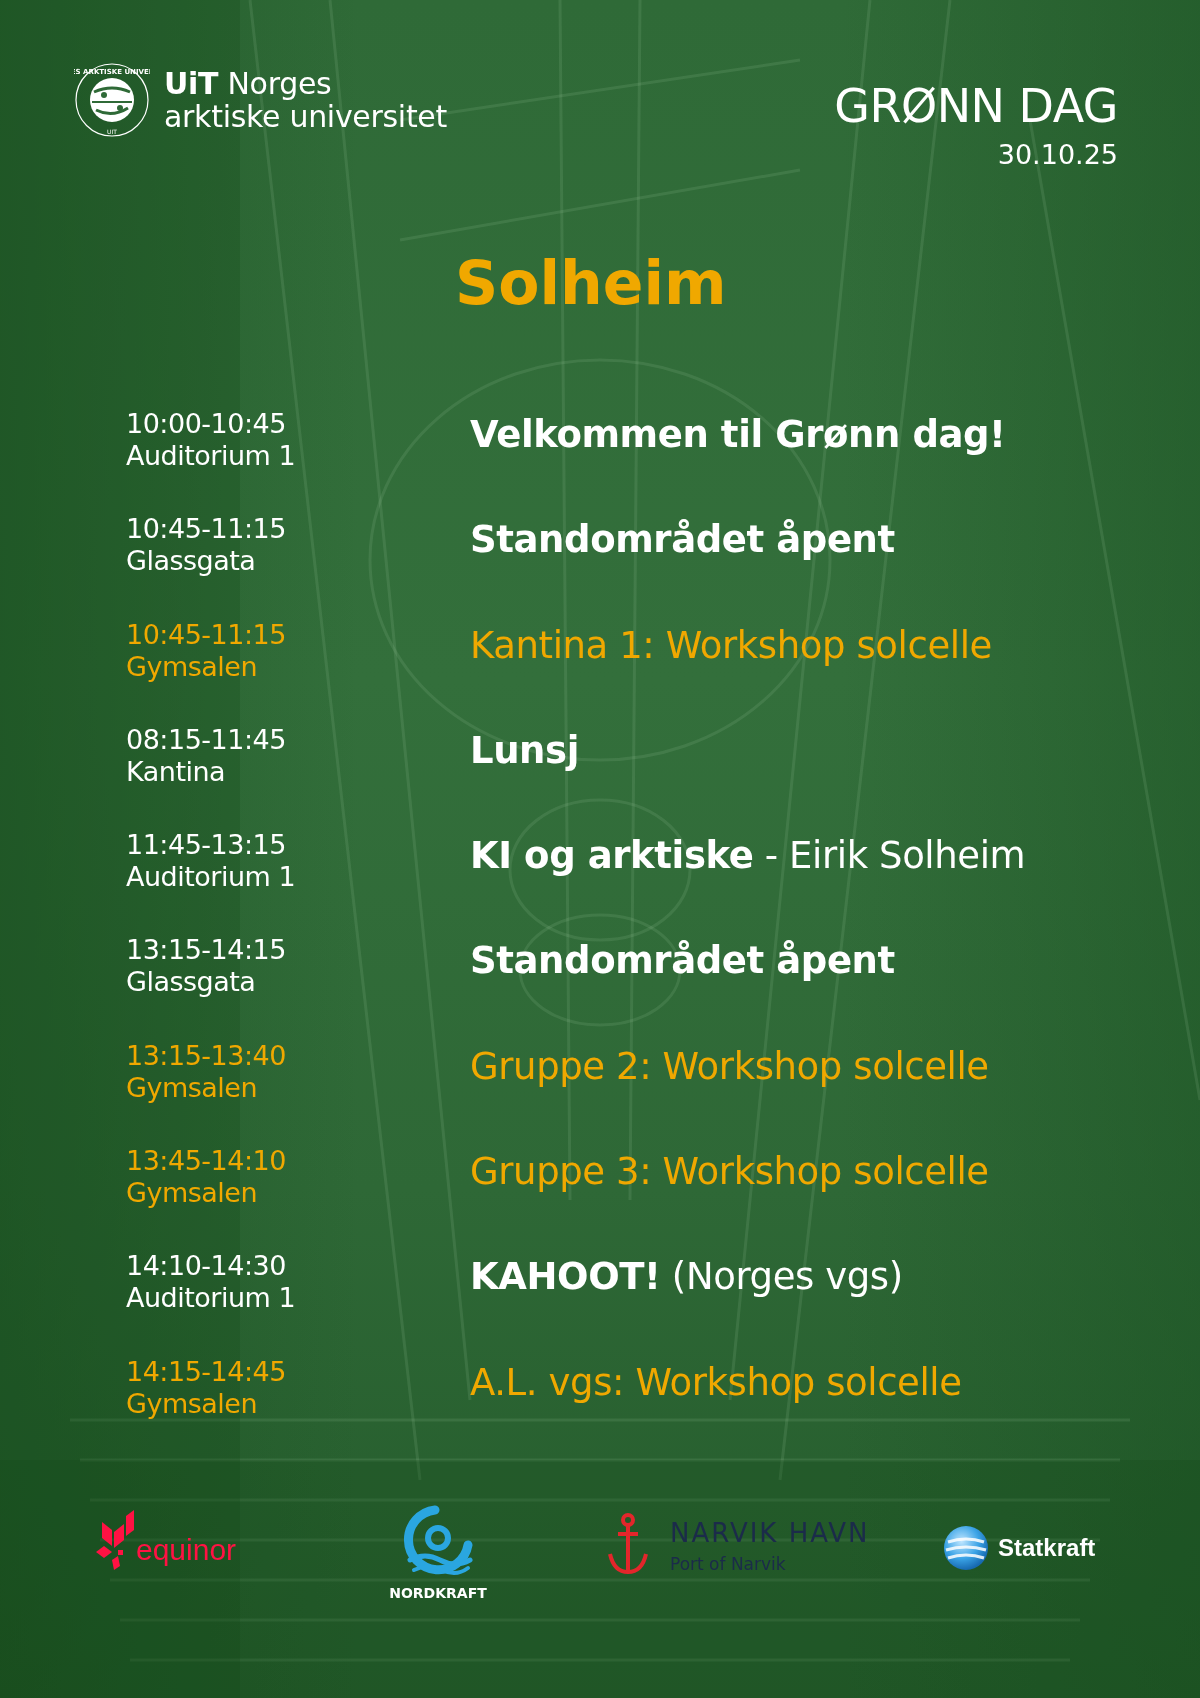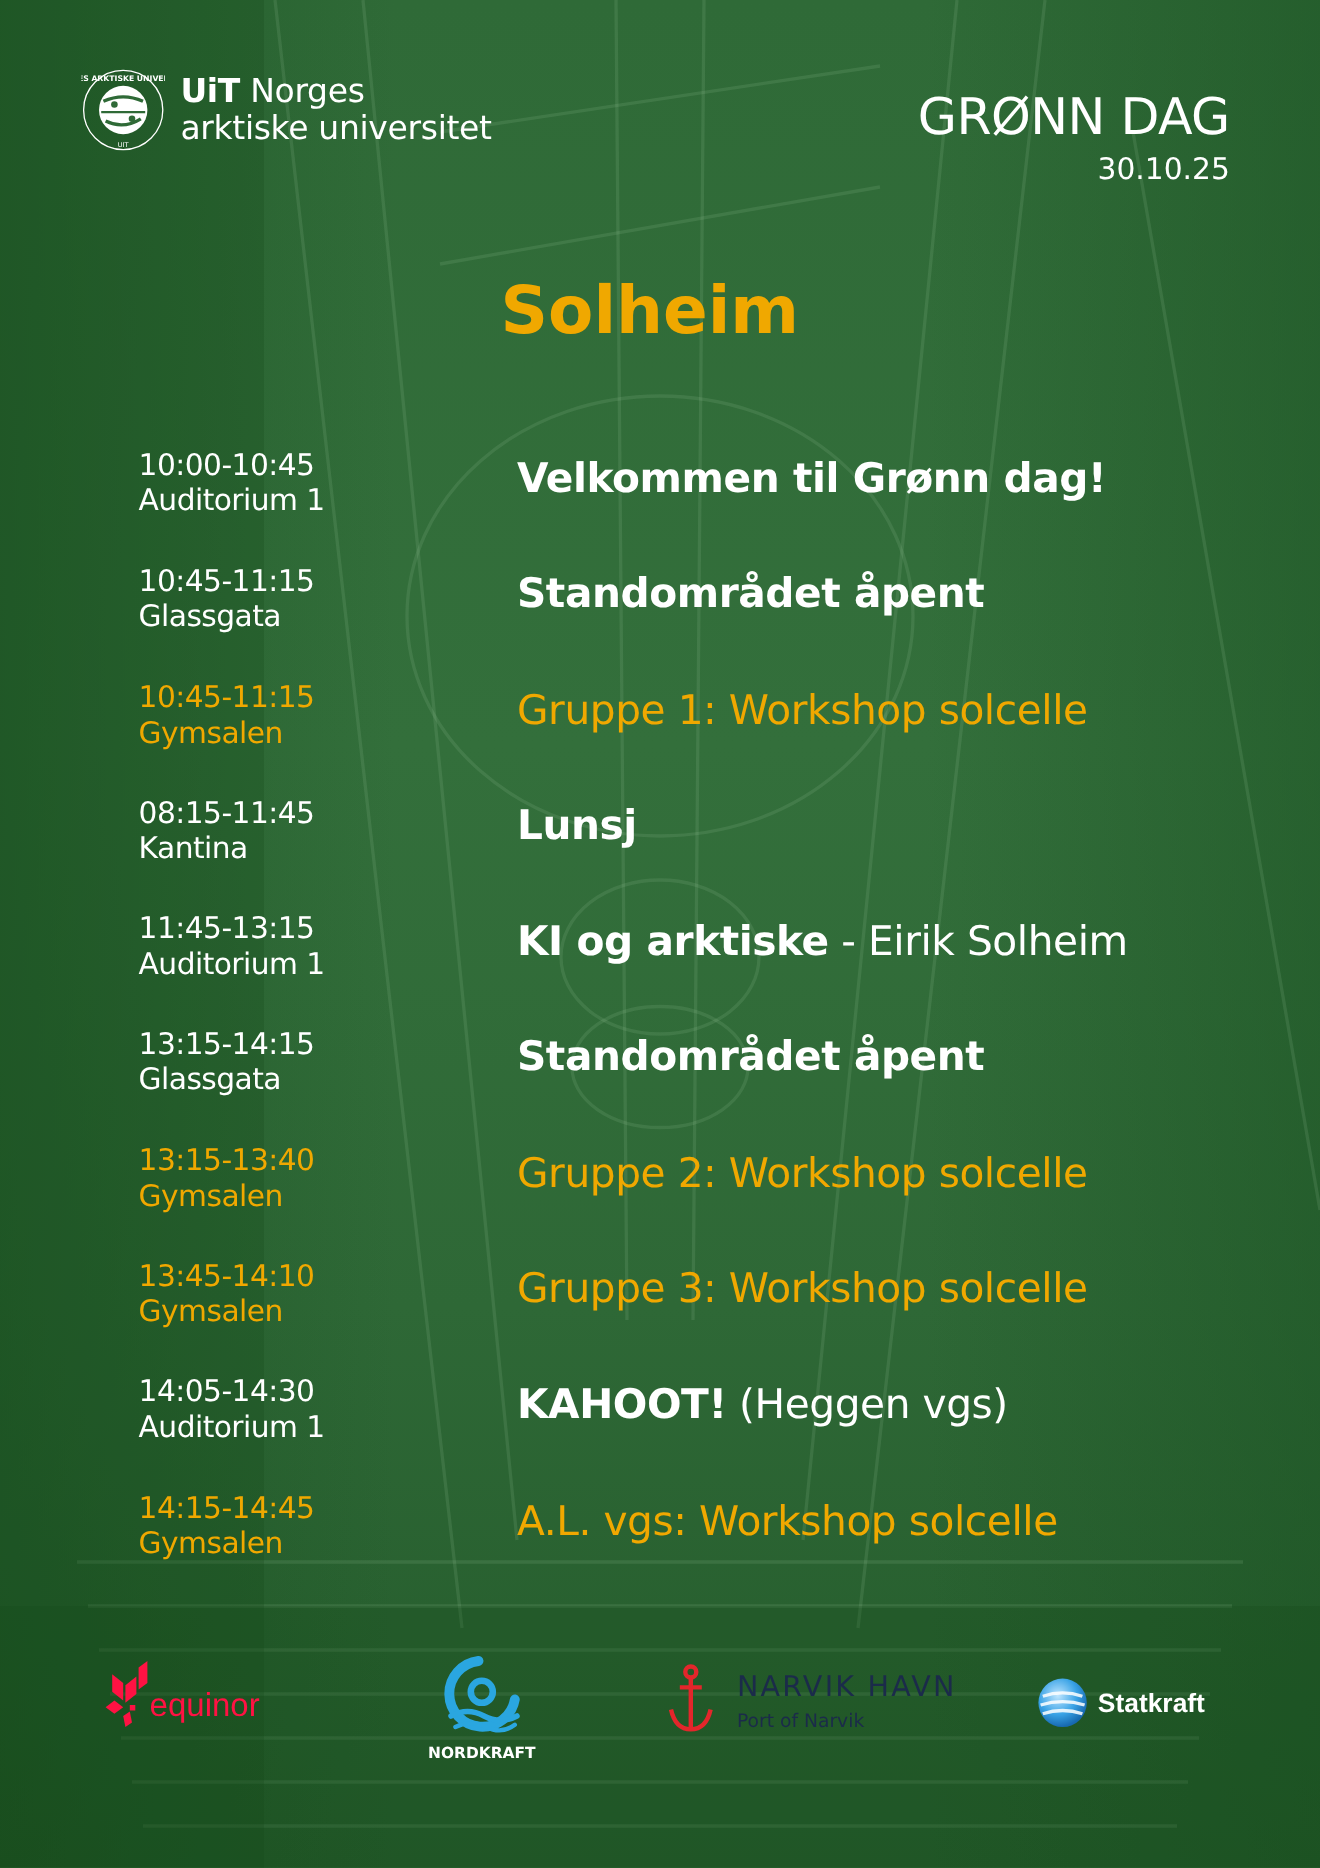--- a/index.html
+++ b/index.html
@@ -109,21 +109,21 @@
           <div>10:45-11:15</div>
           <div>Glassgata</div>
         </div>
       <div class="what"><span class="b">Standområdet åpent</span><span></span></div>
     </div>
     <div class="row accent">
       <div class="when">
           <div>10:45-11:15</div>
           <div>Gymsalen</div>
         </div>
-      <div class="what"><span class="b"></span><span>Gruppe 1: Workshop solcelle</span></div>
+      <div class="what"><span class="b"></span><span>Kantina 1: Workshop solcelle</span></div>
     </div>
     <div class="row">
       <div class="when">
           <div>08:15-11:45</div>
           <div>Kantina</div>
         </div>
       <div class="what"><span class="b">Lunsj</span><span></span></div>
     </div>
     <div class="row">
       <div class="when">
@@ -148,24 +148,24 @@
     </div>
     <div class="row accent">
       <div class="when">
           <div>13:45-14:10</div>
           <div>Gymsalen</div>
         </div>
       <div class="what"><span class="b"></span><span>Gruppe 3: Workshop solcelle</span></div>
     </div>
     <div class="row">
       <div class="when">
-          <div>14:05-14:30</div>
+          <div>14:10-14:30</div>
           <div>Auditorium 1</div>
         </div>
-      <div class="what"><span class="b">KAHOOT!</span><span> (Heggen vgs)</span></div>
+      <div class="what"><span class="b">KAHOOT!</span><span> (Norges vgs)</span></div>
     </div>
     <div class="row accent">
       <div class="when">
           <div>14:15-14:45</div>
           <div>Gymsalen</div>
         </div>
       <div class="what"><span class="b"></span><span>A.L. vgs: Workshop solcelle</span></div>
     </div>
   </div>
 

